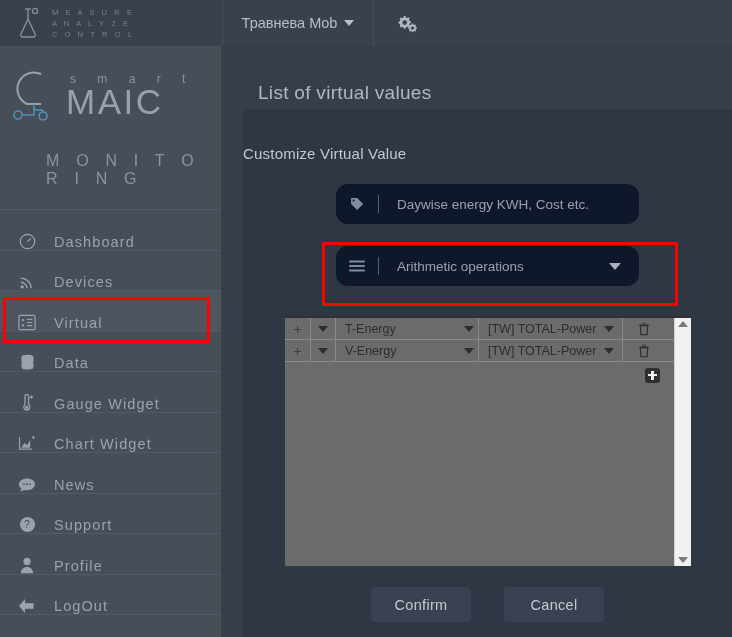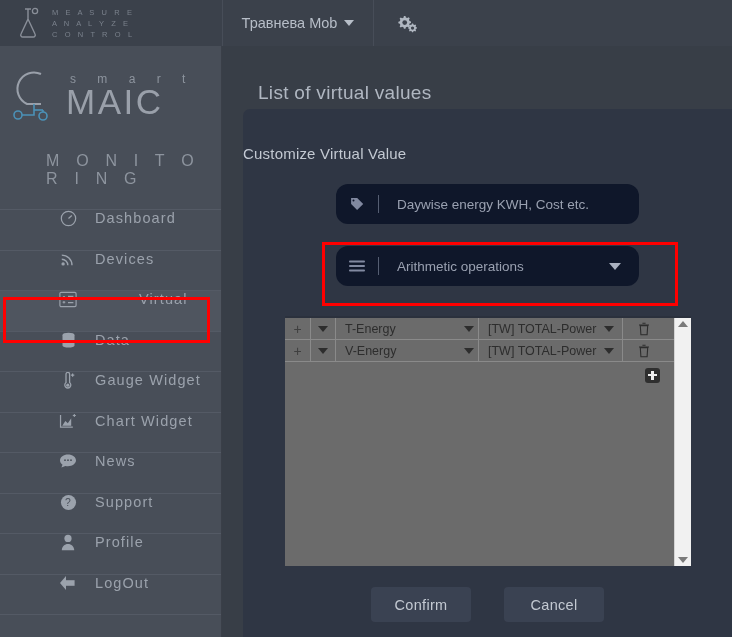--- a/index.html
+++ b/index.html
@@ -68,26 +68,26 @@
     font-size: 35px; letter-spacing: 2.5px; color: #9aa0aa;
     line-height: 1; margin-top: -2px; font-weight: 400;
   }
   .logo-monitoring {
     font-size: 16px; letter-spacing: 6.2px; color: #8d949e;
     margin: 18px 0 0 38px;
   }
 
   .menu { border-top: 1px solid #545a65; }
   .menu-item {
-    height: 40.5px; display: flex; align-items: flex-start;
+    height: 40.5px; display: flex; align-items: flex-end;
     border-bottom: 1px solid #545a65;
     color: #9ba2ac; font-size: 14.5px; letter-spacing: 1.1px;
-    cursor: pointer; position: relative; padding-left: 41px;
-  }
-  .menu-item.active { background: #4f555f; gap: 44px; }
+    cursor: pointer; position: relative;
+  }
+  .menu-item.active { background: #4f555f; }
   .menu-ico {
     width: 54px; display: flex; align-items: center; justify-content: center;
     flex: 0 0 auto;
   }
 
   
   .redbox {
     position: absolute; border: 3px solid #ff0000;
     pointer-events: none; z-index: 60;
   }

